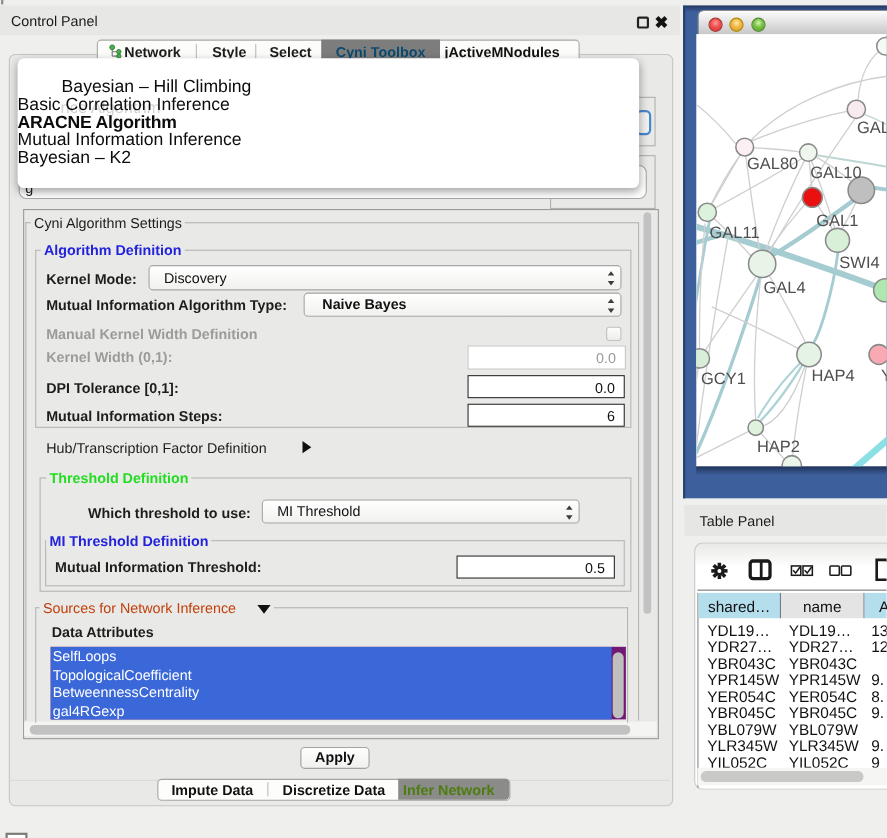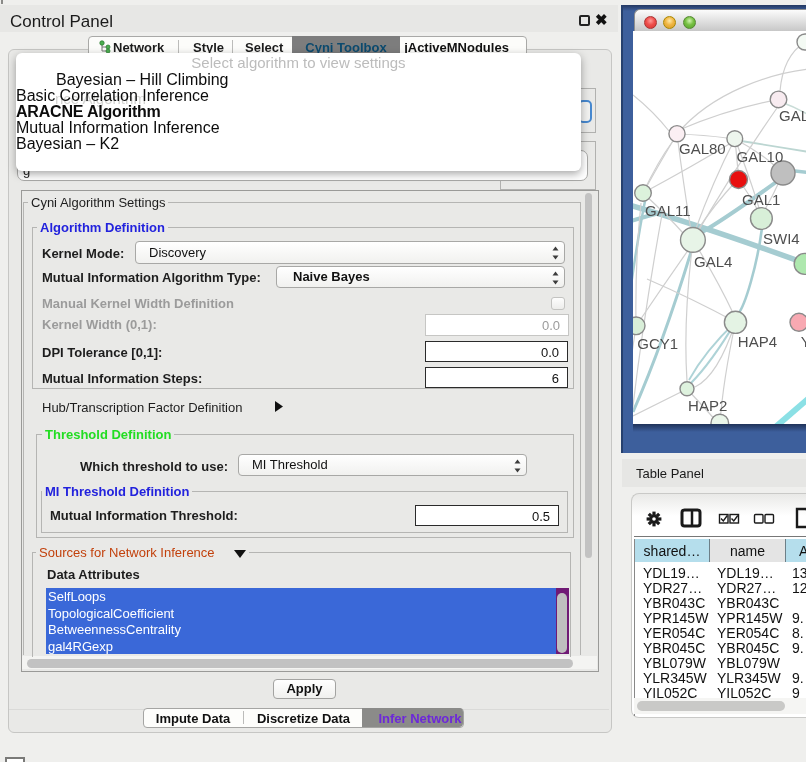--- a/index.html
+++ b/index.html
@@ -15,21 +15,21 @@
   font-size:13px;color:#111;}
 .combo .ar{position:absolute;right:5px;top:3.5px;width:7px;height:14px;}
 .tfield{position:absolute;background:#fff;font-size:13px;text-align:right;}
 </style>
 </head>
 <body>
 <div id="page">
 
 <div class="abs" style="left:1px;top:0;width:2px;height:4px;background:#8a8a88;"></div>
 <div class="abs" style="left:0;top:5px;width:618px;height:27px;background:#e7e7e5;"></div>
-<div class="abs" style="left:10px;top:12px;font-size:17px;color:#1a1a1a;text-align:right;">Control Panel</div>
+<div class="abs" style="left:10px;top:12px;font-size:13px;color:#1a1a1a;text-align:right;">Control Panel</div>
 <div class="abs" style="left:579px;top:15px;width:7px;height:7px;border:2px solid #222;border-radius:2px;"></div>
 <div class="abs" style="left:595px;top:11px;font-size:15px;font-weight:bold;color:#111;">✖</div>
 
 <div class="abs" style="left:8px;top:49px;width:602px;height:682px;background:#e9e9e7;border:1px solid #c6c6c4;border-radius:6px;"></div>
 
 <div class="abs" style="left:88px;top:36px;width:437px;height:21px;background:#fcfcfa;border:1px solid #a9a9a7;border-radius:4px 4px 0 0;"></div>
 <div class="abs" style="left:178px;top:40px;width:1px;height:15px;background:#bcbcba;"></div>
 <div class="abs" style="left:232px;top:40px;width:1px;height:15px;background:#bcbcba;"></div>
 <div class="abs" style="left:292px;top:36px;width:108px;height:22px;background:#7d7d7d;"></div>
 
@@ -140,26 +140,25 @@
 </div>
 
 <div class="abs" style="left:273px;top:679px;width:61px;height:18px;background:linear-gradient(#ffffff,#f0f0ee);border:1px solid #a3a3a1;border-radius:4px;text-align:center;font-size:13px;font-weight:bold;color:#111;line-height:18px;">Apply</div>
 
 <div class="abs" style="left:9px;top:709px;width:600px;height:1px;background:#dadad8;"></div>
 <div class="abs" style="left:143px;top:708px;width:319px;height:18px;background:#fdfdfb;border:1px solid #a5a5a3;border-radius:4px;"></div>
 <div class="abs" style="left:243px;top:711px;width:1px;height:13px;background:#bcbcba;"></div>
 <div class="abs" style="left:362px;top:708px;width:101px;height:19px;background:#8b8b89;border-radius:0 4px 4px 0;"></div>
 <div class="abs" style="left:143px;top:711px;width:100px;text-align:center;font-size:13px;font-weight:bold;color:#111;">Impute Data</div>
 <div class="abs" style="left:247px;top:711px;width:113px;text-align:center;font-size:13px;font-weight:bold;color:#111;">Discretize Data</div>
-<div class="abs" style="left:362px;top:711px;width:92px;text-align:center;font-size:13px;font-weight:bold;color:#6d28d9;padding-left:12px;">Infer Network</div>
+<div class="abs" style="left:362px;top:711px;width:92px;text-align:center;font-size:13px;font-weight:bold;color:#4d7c0f;">Infer Network</div>
 
 <div class="abs" style="left:5px;top:757px;width:16px;height:10px;border:2px solid #7a7a78;background:#fff;"></div>
 
 <div class="abs" style="left:16px;top:53px;width:565px;height:118px;background:#fff;border-radius:6px;box-shadow:0 3px 8px rgba(0,0,0,0.35);"></div>
-<div class="abs" style="left:16px;top:54px;width:565px;text-align:center;font-size:15px;color:#bcbcbc;">Select algorithm to view settings</div>
 <div class="abs" style="left:55px;top:90px;font-size:15px;color:#d4d4d2;">nce Algorithm</div>
 <div class="abs" style="left:16px;top:71px;font-size:16px;color:#0c0c0c;padding-left:40px;">Bayesian – Hill Climbing</div>
 <div class="abs" style="left:16px;top:87px;font-size:16px;color:#0c0c0c;">Basic Correlation Inference</div>
 <div class="abs" style="left:16px;top:103px;font-size:16px;font-weight:bold;color:#0c0c0c;letter-spacing:-0.2px;">ARACNE Algorithm</div>
 <div class="abs" style="left:16px;top:119px;font-size:16px;color:#0c0c0c;">Mutual Information Inference</div>
 <div class="abs" style="left:16px;top:135px;font-size:16px;color:#0c0c0c;">Bayesian – K2</div>
 
 <div class="abs" style="left:621px;top:5px;width:185px;height:448px;background:#3d5f9c;border-left:2px solid #26406e;"></div>
 <div class="abs" style="left:623px;top:5px;width:183px;height:6px;background:linear-gradient(rgba(10,16,38,0.5),rgba(10,16,38,0));"></div>
 

